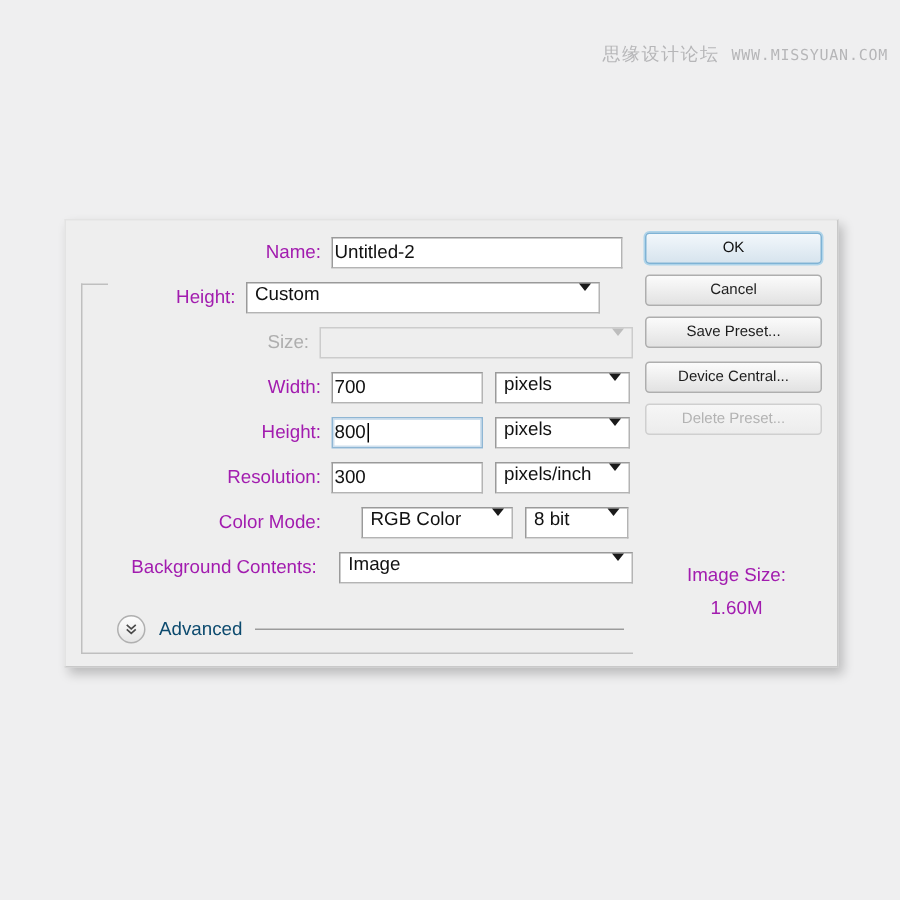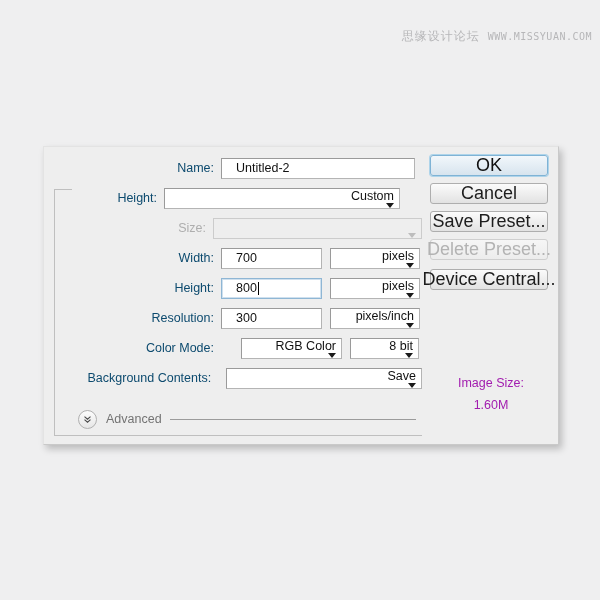--- a/index.html
+++ b/index.html
@@ -86,37 +86,37 @@
     left: 0;
     height: 22px;
     display: flex;
     align-items: center;
   }
   .row-label {
     width: 171px;
     text-align: right;
     padding-right: 7px;
     font-size: 12.5px;
-    color: #0c4a6e;
+    color: #a21caf;
     box-sizing: border-box;
     white-space: nowrap;
   }
   .row-label.disabled { color: #aeaeae; }
 
   
   .txtfield {
     height: 21px;
     background: #ffffff;
     border: 1px solid #b4b4b4;
     border-top-color: #9a9a9a;
     border-left-color: #9a9a9a;
     box-sizing: border-box;
     display: flex;
     align-items: center;
-    padding: 0 14px;
+    padding: 0 1px;
     font-size: 12.5px;
     color: #111;
   }
   .txtfield.focused {
     border: 1px solid #8fb6d4;
     box-shadow: 0 0 0 1px #cfe0ee inset;
   }
   .caret {
     display: inline-block;
     width: 1px;
@@ -127,26 +127,25 @@
 
   
   .combo {
     height: 21px;
     background: #ffffff;
     border: 1px solid #b4b4b4;
     border-top-color: #9a9a9a;
     border-left-color: #9a9a9a;
     box-sizing: border-box;
     display: flex;
-    align-items: flex-end;
+    align-items: flex-start;
     padding: 0 5px;
     font-size: 12.5px;
     color: #111;
     position: relative;
-    flex-direction: column;
   }
   .combo.disabled {
     background: #eeeeee;
     border-color: #cccccc;
     color: #aeaeae;
   }
   .combo .combo-text { flex: 1; white-space: nowrap; overflow: hidden; }
   .arrow {
     width: 0; height: 0;
     border-left: 4.5px solid transparent;
@@ -172,21 +171,21 @@
     border-radius: 50%;
     border: 1px solid #b0b0b0;
     background: linear-gradient(#fdfdfd, #e6e6e6);
     display: flex;
     align-items: center;
     justify-content: center;
     flex: none;
   }
   #advanced-label {
     font-size: 12.5px;
-    color: #737373;
+    color: #0c4a6e;
     margin-left: 9px;
     white-space: nowrap;
   }
   #advanced-divider {
     flex: 1;
     height: 1px;
     background: #9b9b9b;
     margin-left: 8px;
     margin-right: 2px;
   }
@@ -197,21 +196,21 @@
     right: 6px;
     top: 8px;
     width: 122px;
   }
   .btn {
     width: 118px;
     height: 21px;
     display: flex;
     align-items: center;
     justify-content: center;
-    font-size: 18px;
+    font-size: 10px;
     color: #1d1d1d;
     background: linear-gradient(#fbfbfb, #e2e2e2);
     border: 1px solid #aeaeae;
     border-radius: 3px;
     box-sizing: border-box;
     white-space: nowrap;
     margin-bottom: 7px;
   }
   .btn.primary {
     background: linear-gradient(#f2f7fb, #d7e4ee);
@@ -316,21 +315,21 @@
       </div>
       <div class="combo" style="width:69px; margin-left:8px;">
         <span class="combo-text">8 bit</span>
         <span class="arrow"></span>
       </div>
     </div>
 
     <div class="row" style="top:216px; width:372px;gap:8px;">
       <span class="row-label">Background Contents:</span>
       <div class="combo" style="width:199px;">
-        <span class="combo-text">Save</span>
+        <span class="combo-text">Image</span>
         <span class="arrow"></span>
       </div>
     </div>
 
     <div id="advanced-row">
       <span id="advanced-toggle">
         <svg width="9" height="9" viewBox="0 0 9 9" aria-hidden="true">
           <path d="M1.5 1.6 L4.5 4.2 L7.5 1.6" fill="none" stroke="#4a4a4a" stroke-width="1.1"></path>
           <path d="M1.5 4.6 L4.5 7.2 L7.5 4.6" fill="none" stroke="#4a4a4a" stroke-width="1.1"></path>
         </svg>
@@ -338,22 +337,22 @@
       <span id="advanced-label">Advanced</span>
       <span id="advanced-divider"></span>
     </div>
 
   </div>
 
   <div id="right-panel">
     <div class="btn primary">OK</div>
     <div class="btn">Cancel</div>
     <div class="btn">Save Preset...</div>
+    <div class="btn" id="device-central-button">Device Central...</div>
     <div class="btn disabled">Delete Preset...</div>
-    <div class="btn" id="device-central-button">Device Central...</div>
   </div>
 
   <div id="image-size-block">
     <div>Image Size:</div>
     <div>1.60M</div>
   </div>
 
 </div>
 
 </body></html>

